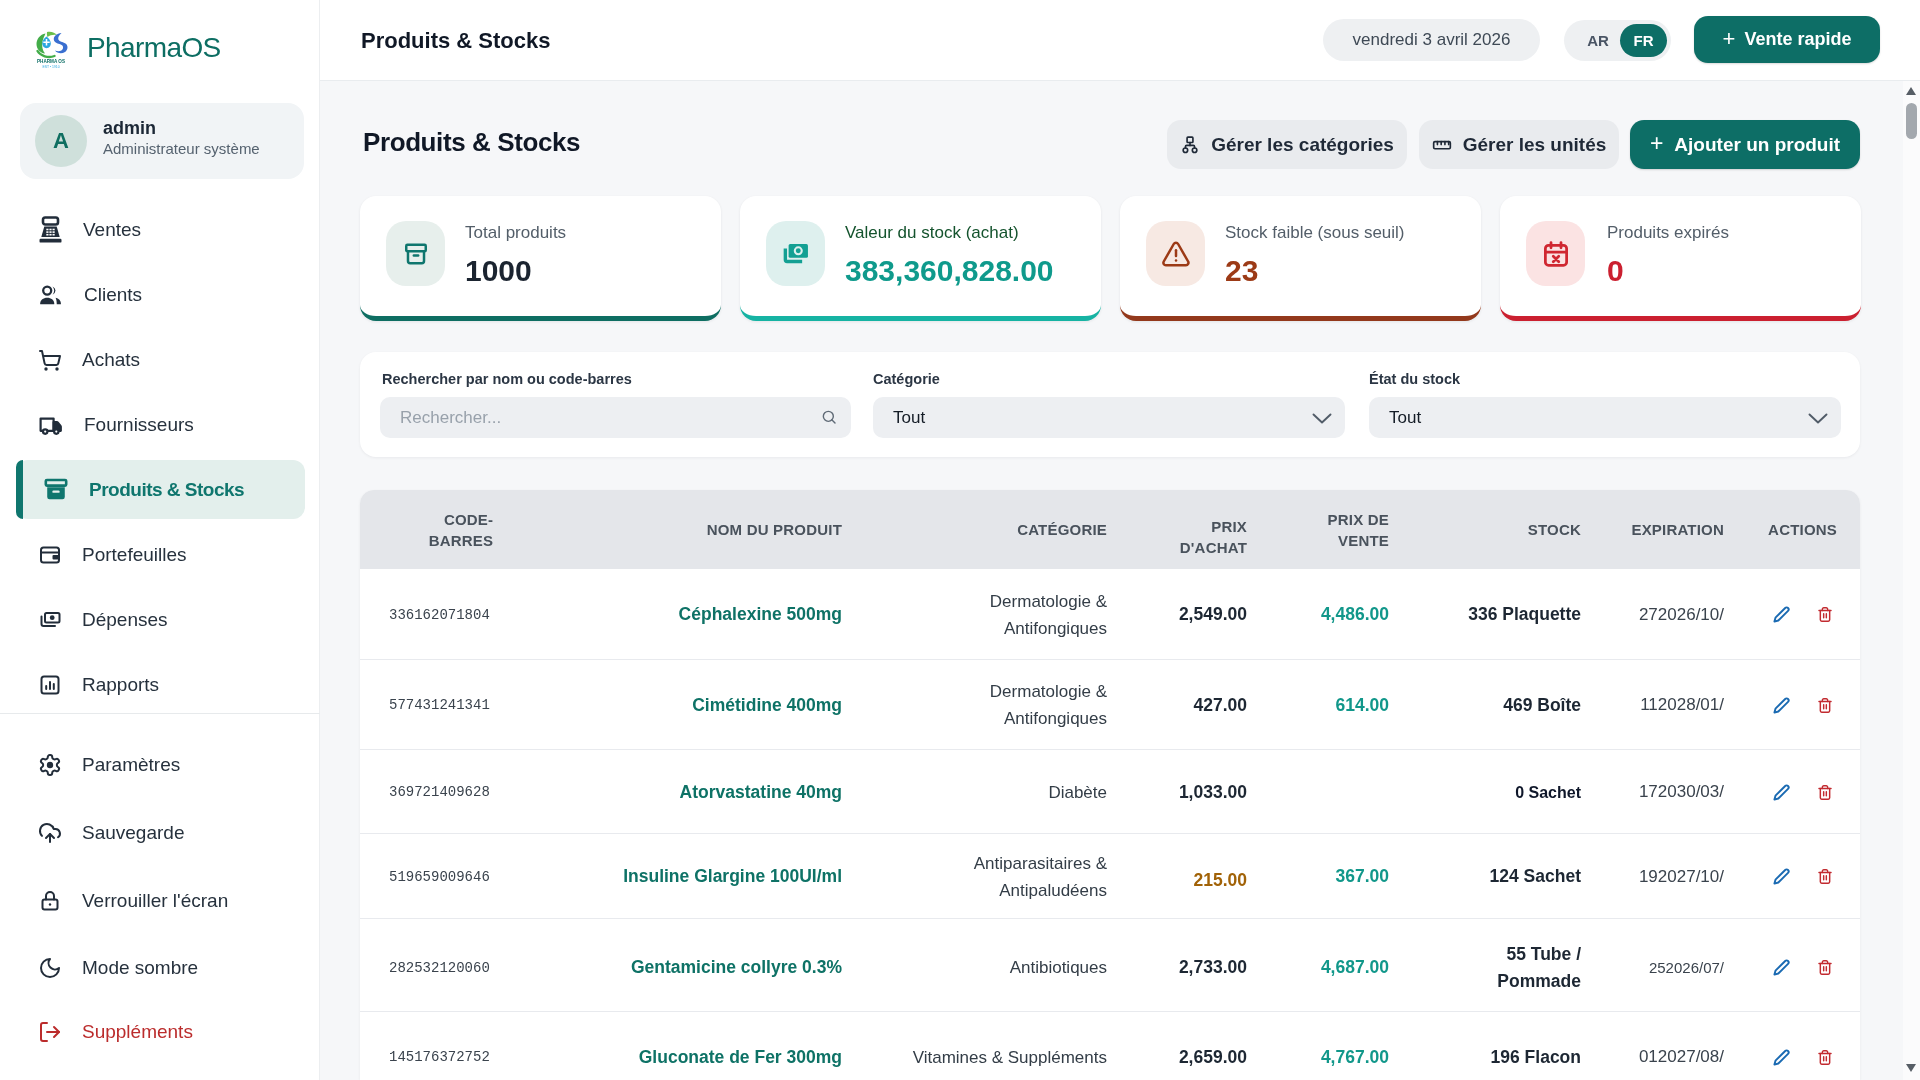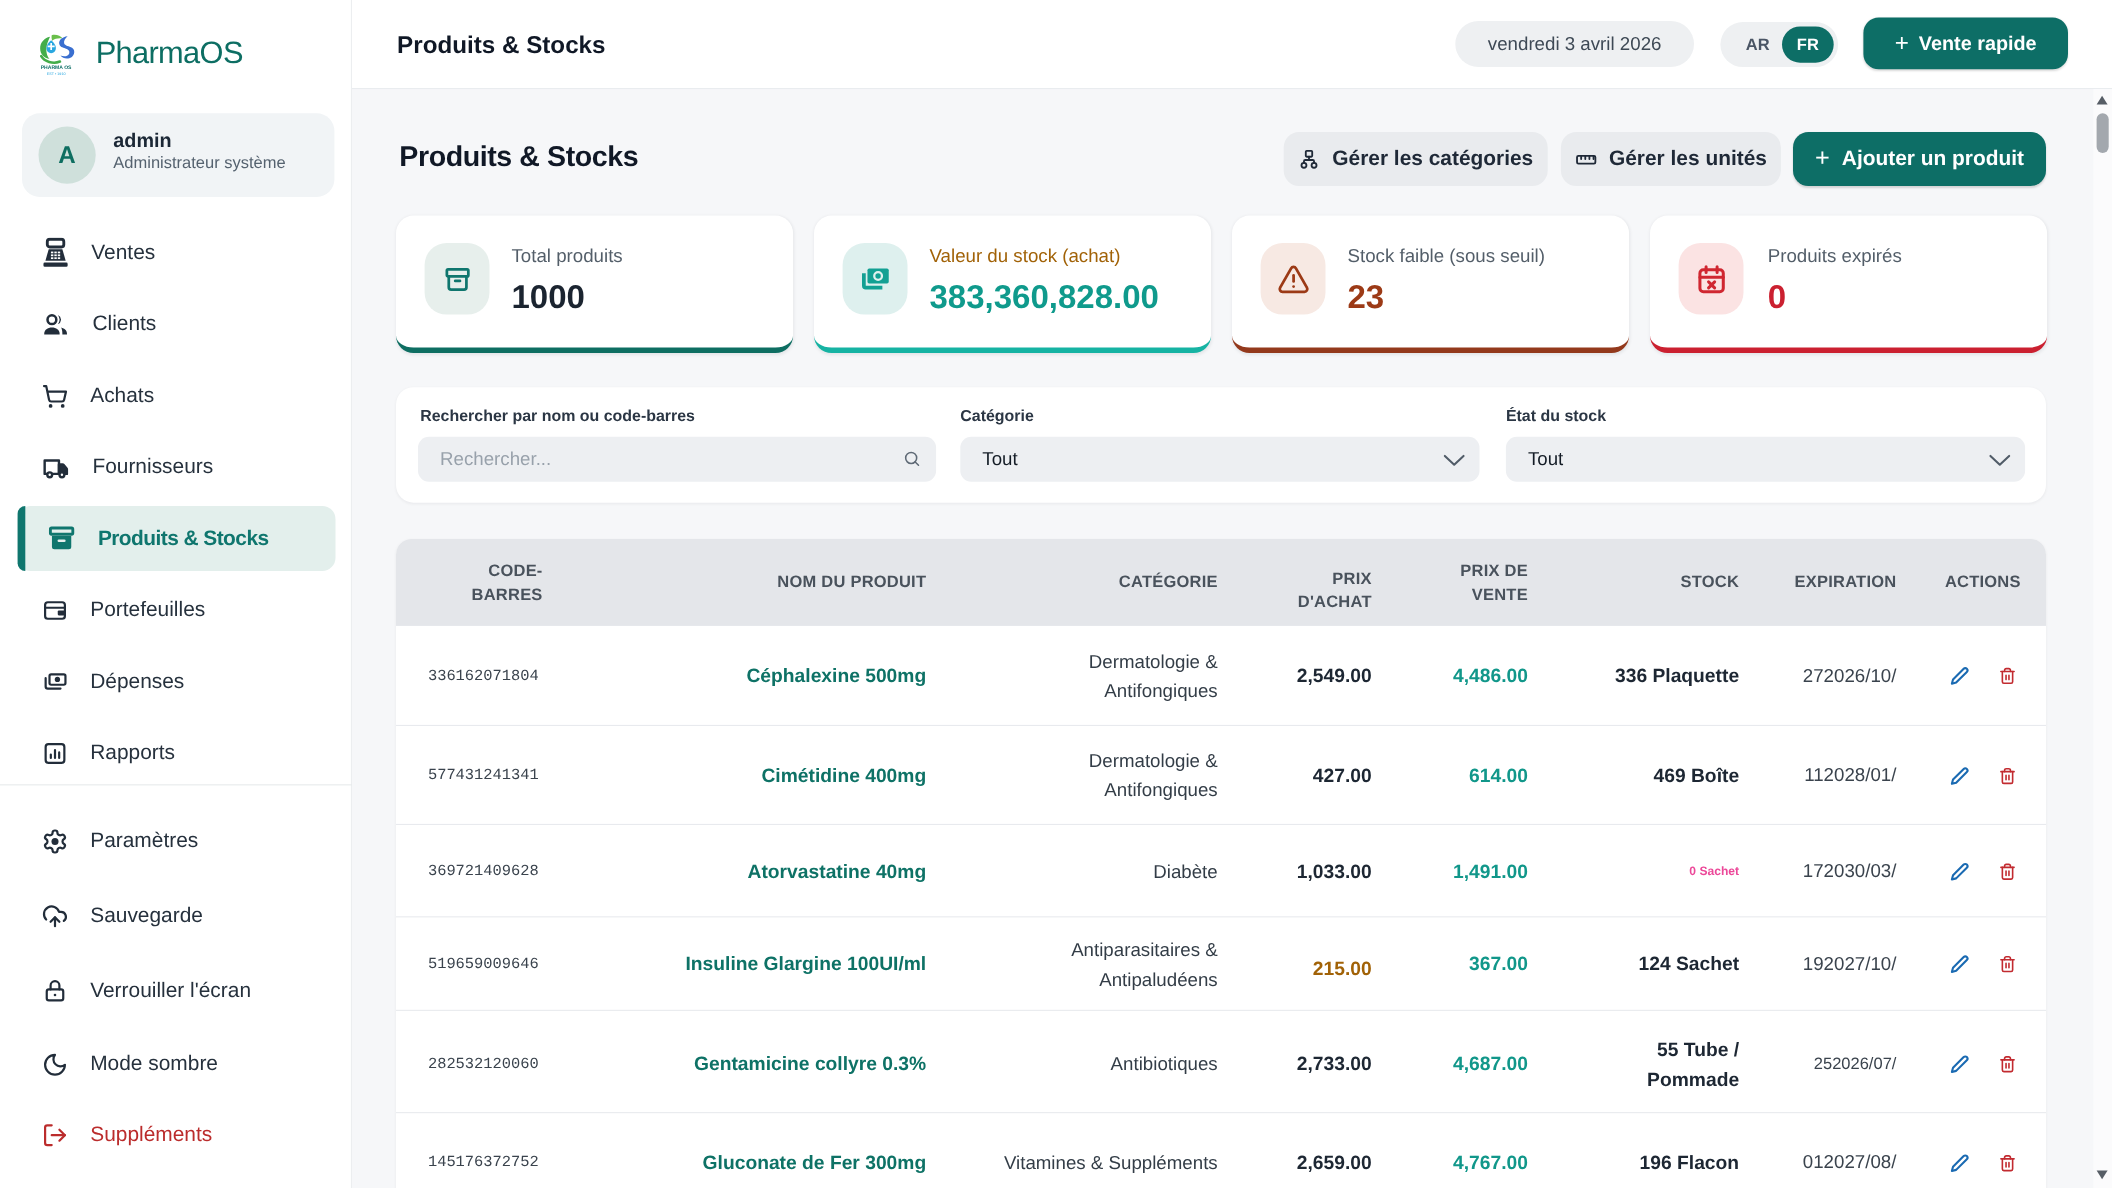--- a/index.html
+++ b/index.html
@@ -190,21 +190,21 @@
 <div class="abs" style="left:465px;top:254px;font-size:30px;font-weight:700;color:#1b2430">1000</div>
 
 <div class="abs" style="left:740px;top:196px;width:361px;height:125px;background:#fff;border-radius:16px;border-bottom:5px solid #16b3a3;box-shadow:0 1px 3px rgba(16,24,40,.08)"></div>
 <div class="abs" style="left:766px;top:221px;width:59px;height:65px;background:#def0ee;border-radius:20px;display:flex;align-items:center;justify-content:center">
 <svg width="29" height="29" viewBox="0 0 24 24" fill="none">
       <rect x="6.3" y="4.2" width="16" height="11.3" rx="1.3" fill="#13a093"></rect>
       <circle cx="14.3" cy="9.8" r="2.9" fill="none" stroke="#def0ee" stroke-width="1.7"></circle>
       <path d="M3.6 7.8v9.4a1.4 1.4 0 0 0 1.4 1.4H17.5" stroke="#13a093" stroke-width="2.8" fill="none"></path>
     </svg>
   </div>
-<div class="abs" style="left:845px;top:223px;font-size:17px;color:#a16207">Valeur du stock (achat)</div>
+<div class="abs" style="left:845px;top:223px;font-size:17px;color:#14532d">Valeur du stock (achat)</div>
 <div class="abs" style="left:845px;top:254px;font-size:30px;font-weight:700;color:#0f9a8c">383,360,828.00</div>
 
 <div class="abs" style="left:1120px;top:196px;width:361px;height:125px;background:#fff;border-radius:16px;border-bottom:5px solid #93391c;box-shadow:0 1px 3px rgba(16,24,40,.08)"></div>
 <div class="abs" style="left:1146px;top:221px;width:59px;height:65px;background:#f7e9e3;border-radius:20px;display:flex;align-items:center;justify-content:center">
 <svg width="30" height="30" viewBox="0 0 24 24" fill="none" stroke="#9c3a16" stroke-width="2" stroke-linecap="round" stroke-linejoin="round">
       <path d="m21.7 18-8-14a2 2 0 0 0-3.5 0l-8 14A2 2 0 0 0 4 21h16a2 2 0 0 0 1.7-3Z"></path>
       <path d="M12 9v4.5"></path>
       <path d="M12 17.2h.01"></path>
     </svg>
   </div>
@@ -295,22 +295,21 @@
         <path d="M19 6v14a2 2 0 0 1-2 2H7a2 2 0 0 1-2-2V6"></path>
         <path d="M8 6V4.2A2.2 2.2 0 0 1 10.2 2h3.6A2.2 2.2 0 0 1 16 4.2V6"></path>
         <path d="M10 11v6M14 11v6"></path>
       </svg>
     </div>
 
   <div class="cell cl" style="left:29px;top:260px;height:84px;font-family:'Liberation Mono',monospace;font-size:14px;color:#3a434d">369721409628</div>
   <div class="cell" style="left:150px;right:1018px;top:260px;height:84px;font-size:17.5px;font-weight:700;color:#0e7266">Atorvastatine 40mg</div>
   <div class="cell" style="left:520px;right:753px;top:260px;height:84px;font-size:17px;color:#333d47;line-height:27px">Diabète</div>
   <div class="cell" style="left:770px;right:613px;top:260px;height:84px;font-size:17.5px;font-weight:600;color:#1d2733">1,033.00</div>
-  <div class="cell" style="left:910px;right:471px;top:260px;height:84px;font-size:17.5px;font-weight:600;color:#11978a">1,491.00</div>
-  <div class="cell" style="left:1060px;right:279px;top:260px;height:84px;font-size:11px;color:#ec4899;font-weight:700;line-height:27px">0 Sachet</div>
+  <div class="cell" style="left:1060px;right:279px;top:260px;height:84px;font-size:16px;color:#0f172a;font-weight:700;line-height:27px">0 Sachet</div>
   <div class="cell" style="left:1240px;right:136px;top:260px;height:84px;font-size:17px;color:#3a434d">172030/03/</div>
   <div class="cell cc" style="left:1404px;width:34px;top:260px;height:84px">
       <svg width="17" height="17" viewBox="0 0 24 24" fill="none" stroke="#1a6ab2" stroke-width="2.7" stroke-linecap="round" stroke-linejoin="round">
         <path d="M17.2 2.8a2.6 2.6 0 1 1 4 4L7.5 20.5 2 22l1.5-5.5Z"></path>
       </svg>
     </div>
   <div class="cell cc" style="left:1448px;width:34px;top:260px;height:84px">
       <svg width="16" height="17" viewBox="0 0 24 24" fill="none" stroke="#c22b30" stroke-width="2.2" stroke-linecap="round" stroke-linejoin="round">
         <path d="M3 6h18"></path>
         <path d="M19 6v14a2 2 0 0 1-2 2H7a2 2 0 0 1-2-2V6"></path>

